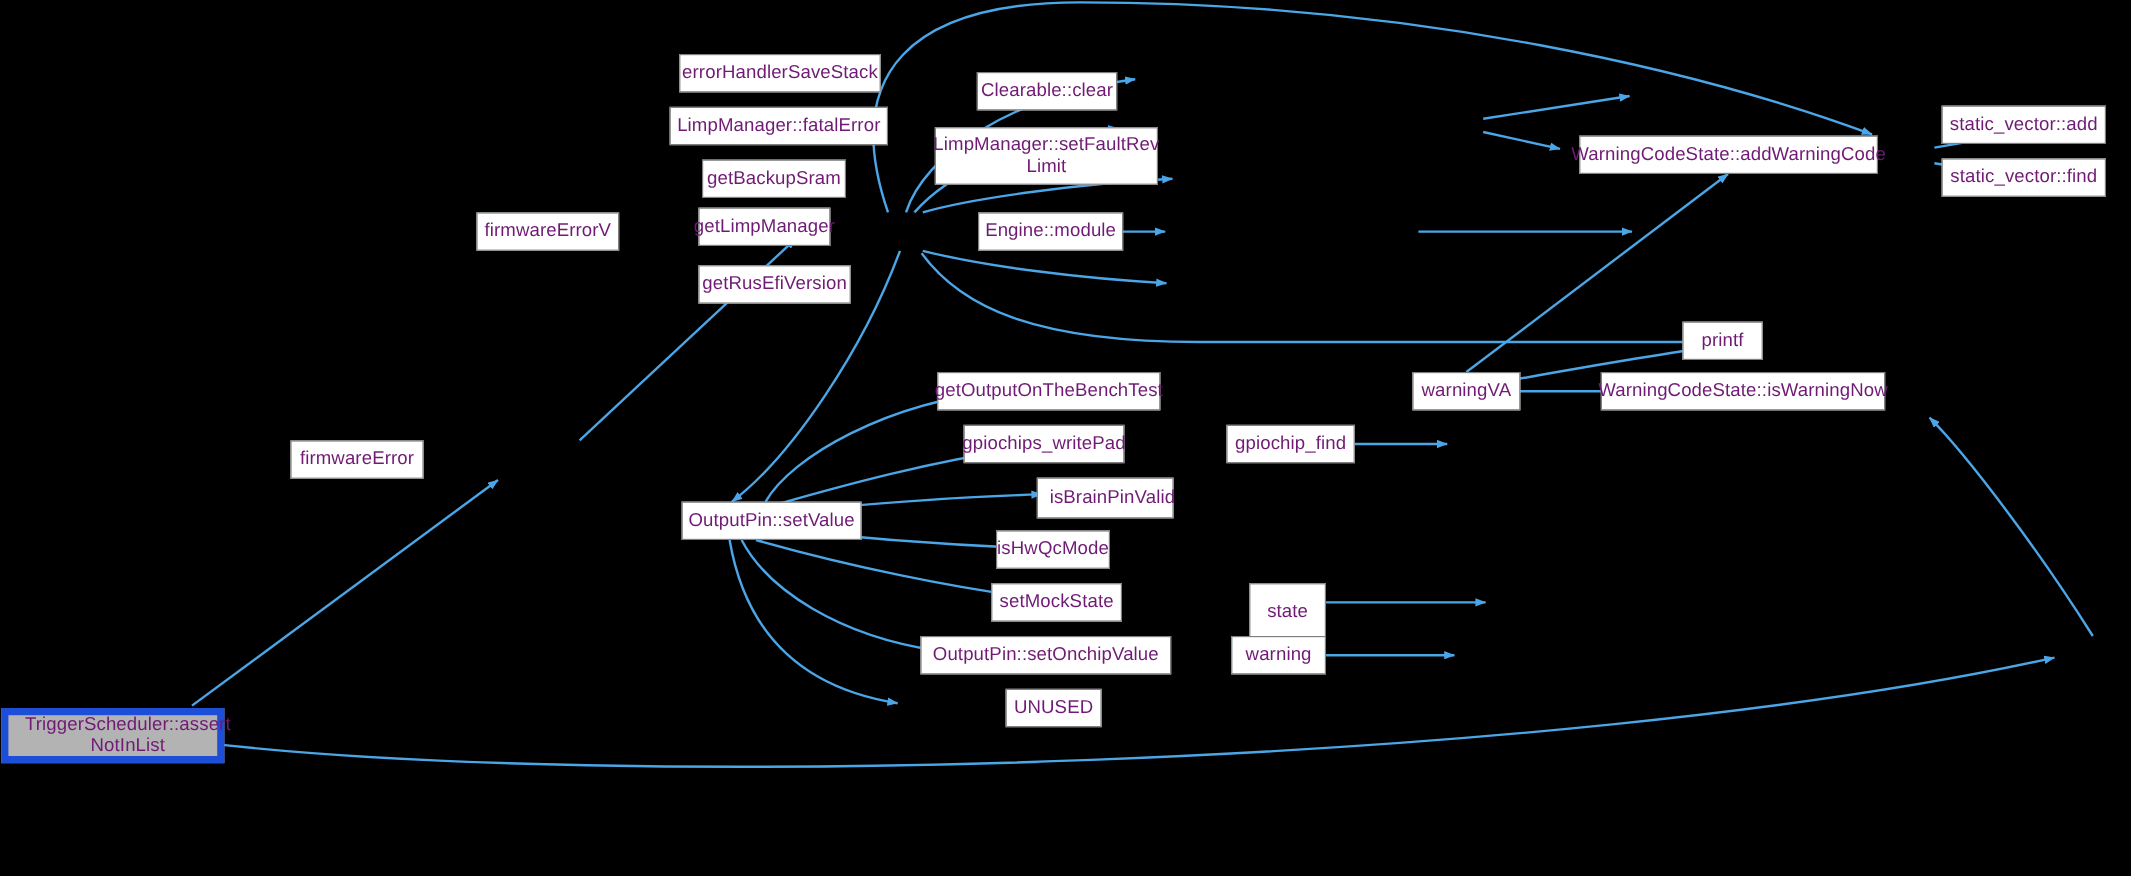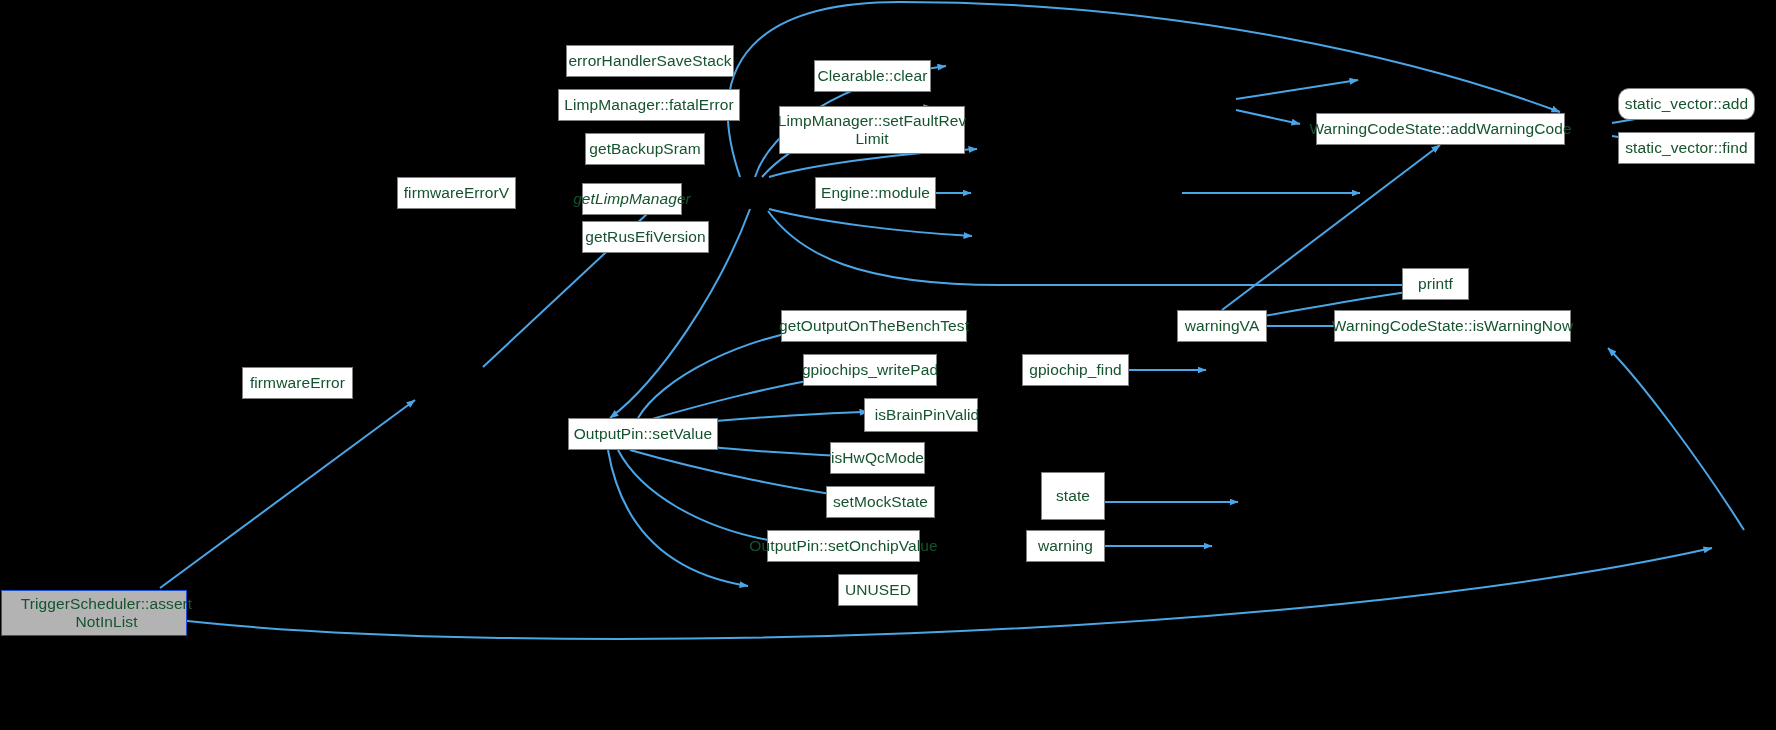--- a/index.html
+++ b/index.html
@@ -26,30 +26,30 @@
   }
   .node {
     position: absolute;
     box-sizing: border-box;
     display: flex;
     align-items: center;
     justify-content: center;
     text-align: center;
     background: #ffffff;
     border: 1px solid #808080;
-    color: #14532d;
+    color: #701a75;
     font-size: 15.5px;
     line-height: 1.18;
     letter-spacing: 0.1px;
     white-space: pre-line;
     z-index: 2;
   }
   .node.root {
     background: #b3b3b3;
-    border: 1px solid #1d4ed8;
+    border: 6px solid #1d4ed8;
     padding-left: 25px;
   }
 </style>
 </head>
 <body>
 
 <div id="graph-root">
   <svg id="edge-layer" viewBox="0 0 1776 730" preserveAspectRatio="none">
     <defs>
       <marker id="arrowhead" markerWidth="9" markerHeight="7" refX="8.5" refY="3.5" orient="auto" markerUnits="userSpaceOnUse">
@@ -90,37 +90,37 @@
       </g>
   </svg>
   <div id="node-group">
       <div class="node root" style="left: 1px; top: 590px; width: 186px; height: 46px;">TriggerScheduler::assert
 NotInList</div>
       <div class="node" style="left: 242px; top: 367px; width: 111px; height: 32px;">firmwareError</div>
       <div class="node" style="left: 397px; top: 177px; width: 119px; height: 32px;">firmwareErrorV</div>
       <div class="node" style="left: 566px; top: 45px; width: 168px; height: 32px;">errorHandlerSaveStack</div>
       <div class="node" style="left: 558px; top: 89px; width: 182px; height: 32px;">LimpManager::fatalError</div>
       <div class="node" style="left: 585px; top: 133px; width: 120px; height: 32px;">getBackupSram</div>
-      <div class="node" style="left: 582px; top: 183px; width: 100px; height: 32px; font-style: italic;">getLimpManager</div>
+      <div class="node" style="left: 582px; top: 173px; width: 110px; height: 32px;">getLimpManager</div>
       <div class="node" style="left: 582px; top: 221px; width: 127px; height: 32px;">getRusEfiVersion</div>
       <div class="node" style="left: 814px; top: 60px; width: 117px; height: 32px;">Clearable::clear</div>
       <div class="node" style="left: 779px; top: 106px; width: 186px; height: 48px;">LimpManager::setFaultRev
 Limit</div>
       <div class="node" style="left: 815px; top: 177px; width: 121px; height: 32px;">Engine::module</div>
       <div class="node" style="left: 1316px; top: 113px; width: 249px; height: 32px;">WarningCodeState::addWarningCode</div>
-      <div class="node" style="left: 1618px; top: 88px; width: 137px; height: 32px; border-radius: 11px;">static_vector::add</div>
+      <div class="node" style="left: 1618px; top: 88px; width: 137px; height: 32px;">static_vector::add</div>
       <div class="node" style="left: 1618px; top: 132px; width: 137px; height: 32px;">static_vector::find</div>
       <div class="node" style="left: 1402px; top: 268px; width: 67px; height: 32px;">printf</div>
       <div class="node" style="left: 1177px; top: 310px; width: 90px; height: 32px;">warningVA</div>
       <div class="node" style="left: 1318px; top: 310px; width: 237px; height: 32px; margin-left: 16px;">WarningCodeState::isWarningNow</div>
       <div class="node" style="left: 568px; top: 418px; width: 150px; height: 32px;">OutputPin::setValue</div>
       <div class="node" style="left: 781px; top: 310px; width: 186px; height: 32px;">getOutputOnTheBenchTest</div>
       <div class="node" style="left: 803px; top: 354px; width: 134px; height: 32px;">gpiochips_writePad</div>
       <div class="node" style="left: 1022px; top: 354px; width: 107px; height: 32px; text-align: center;">gpiochip_find</div>
       <div class="node" style="left: 864px; top: 398px; width: 114px; height: 34px; padding-left: 12px;">isBrainPinValid</div>
       <div class="node" style="left: 830px; top: 442px; width: 95px; height: 32px;">isHwQcMode</div>
       <div class="node" style="left: 826px; top: 486px; width: 109px; height: 32px;">setMockState</div>
-      <div class="node" style="left: 1041px; top: 472px; width: 64px; height: 48px;">state</div>
-      <div class="node" style="left: 767px; top: 530px; width: 153px; height: 32px;">OutputPin::setOnchipValue</div>
+      <div class="node" style="left: 1041px; top: 486px; width: 64px; height: 48px;">state</div>
+      <div class="node" style="left: 767px; top: 530px; width: 209px; height: 32px;">OutputPin::setOnchipValue</div>
       <div class="node" style="left: 1026px; top: 530px; width: 79px; height: 32px;">warning</div>
       <div class="node" style="left: 838px; top: 574px; width: 80px; height: 32px;">UNUSED</div>
     </div>
 </div>
 
 </body></html>

